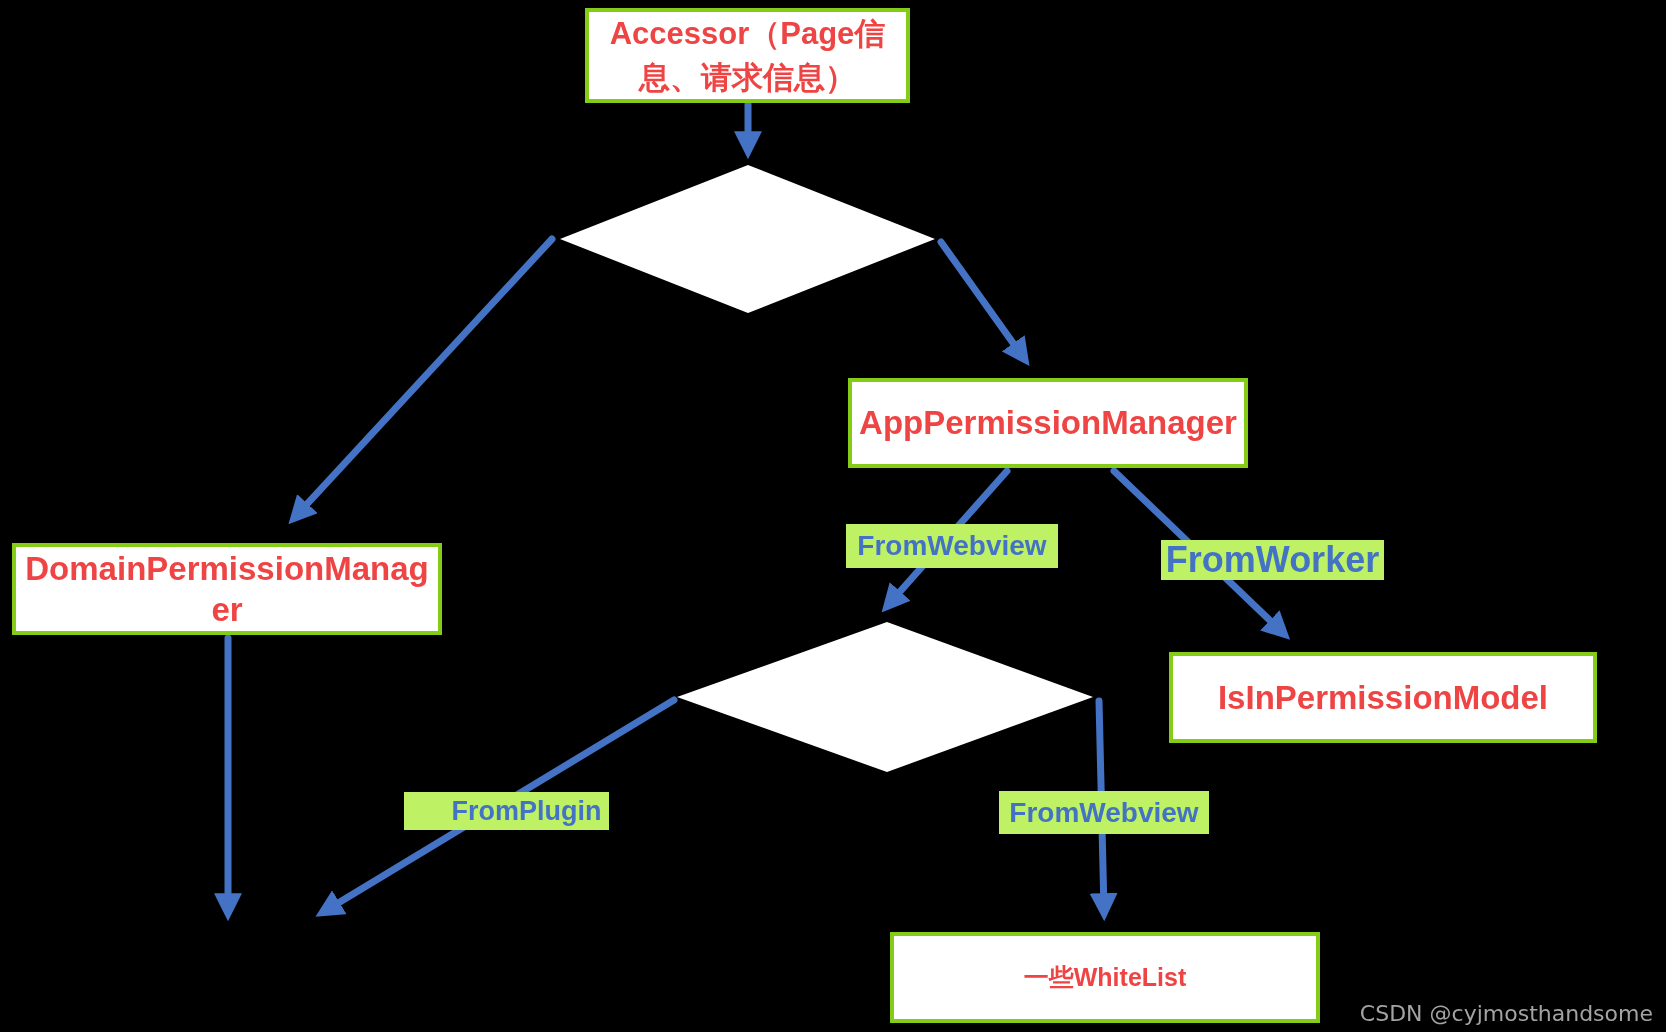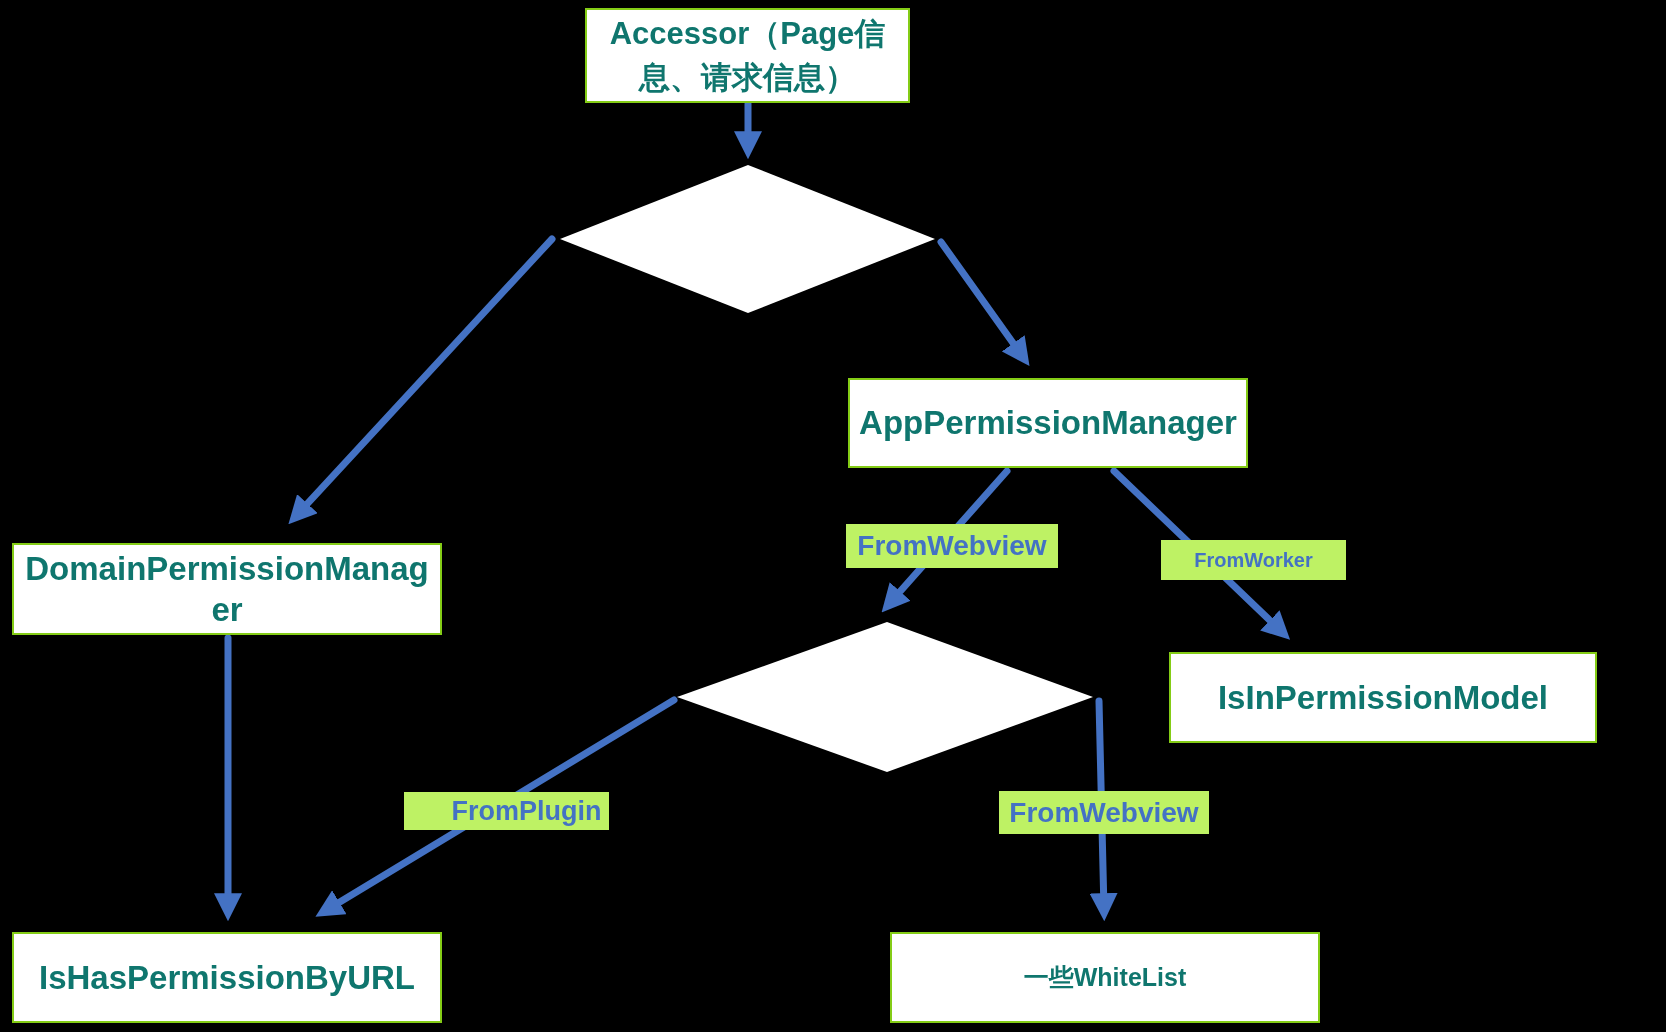--- a/index.html
+++ b/index.html
@@ -5,22 +5,22 @@
   html,body { margin:0; padding:0; background:#000; }
   .canvas {
     position:relative; width:1666px; height:1032px;
     background:#000000; overflow:hidden;
     font-family:"Liberation Sans", sans-serif;
   }
   .edges { position:absolute; left:0; top:0; width:1666px; height:1032px; }
 
   .node {
     position:absolute; box-sizing:border-box;
-    background:#ffffff; border:2px solid #84cc16;
-    color:#0f766e; font-weight:bold;
+    background:#ffffff; border:4px solid #84cc16;
+    color:#ef4444; font-weight:bold;
     display:flex; align-items:center; justify-content:center;
     text-align:center;
   }
   #node-accessor   { left:585px;  top:8px;   width:325px; height:95px; font-size:31px; line-height:1.4; }
   #node-app        { left:848px;  top:378px; width:400px; height:90px; font-size:33px; white-space:nowrap; }
   #node-domain     { left:12px;   top:543px; width:430px; height:92px; font-size:33px; line-height:1.25; word-break:break-all; padding:17px 6px; }
   #node-isin       { left:1169px; top:652px; width:428px; height:91px; font-size:33px; white-space:nowrap; }
   #node-byurl      { left:12px;   top:932px; width:430px; height:91px; font-size:33px; white-space:nowrap; }
   #node-whitelist  { left:890px;  top:932px; width:430px; height:91px; font-size:25px; white-space:nowrap; }
 
@@ -30,21 +30,21 @@
     white-space:nowrap; text-align:center;
   }
   #dlabel-ishaspermissionmodel { left:560px; top:165px; width:375px; height:148px; font-size:34px; }
   #dlabel-isfromplugin         { left:677px; top:622px; width:416px; height:150px; font-size:33px; }
 
   .edge-label {
     position:absolute; background:#bef264; color:#4472c4; font-weight:bold;
     display:flex; align-items:center; justify-content:center; white-space:nowrap;
   }
   #elabel-fromwebview-upper { left:846px;  top:524px; width:212px; height:44px; font-size:28px; }
-  #elabel-fromworker        { left:1161px; top:540px; width:185px; height:40px; font-size:20px; }
+  #elabel-fromworker        { left:1161px; top:540px; width:223px; height:40px; font-size:36px; }
   #elabel-fromplugin        { left:404px;  top:792px; width:165px; height:38px; font-size:27px;padding-left:40px; }
   #elabel-fromwebview-lower { left:999px;  top:791px; width:210px; height:43px; font-size:28px; }
 
   .watermark {
     position:absolute; right:13px; bottom:6px;
     color:#a3a3a3; font-size:22px; font-weight:normal;
     font-family:"DejaVu Sans", sans-serif;
   }
 </style>
 </head>
@@ -79,35 +79,33 @@
   </div>
   <div class="node" id="node-app">
     <span>AppPermissionManager</span>
   </div>
   <div class="node" id="node-domain">
     <span>DomainPermissionManager</span>
   </div>
   <div class="node" id="node-isin">
     <span>IsInPermissionModel</span>
   </div>
-  <div class="node" id="node-byurl">
-    <span>IsHasPermissionByURL</span>
-  </div>
   <div class="node" id="node-whitelist">
     <span>一些WhiteList</span>
   </div>
 
 
   <div class="edge-label" id="elabel-fromwebview-upper">
     <span>FromWebview</span>
   </div>
   <div class="edge-label" id="elabel-fromworker">
     <span>FromWorker</span>
   </div>
   <div class="edge-label" id="elabel-fromplugin">
     <span>FromPlugin</span>
   </div>
   <div class="edge-label" id="elabel-fromwebview-lower">
     <span>FromWebview</span>
   </div>
 
+  <div class="watermark">CSDN @cyjmosthandsome</div>
 
 </div>
 
 </body></html>

